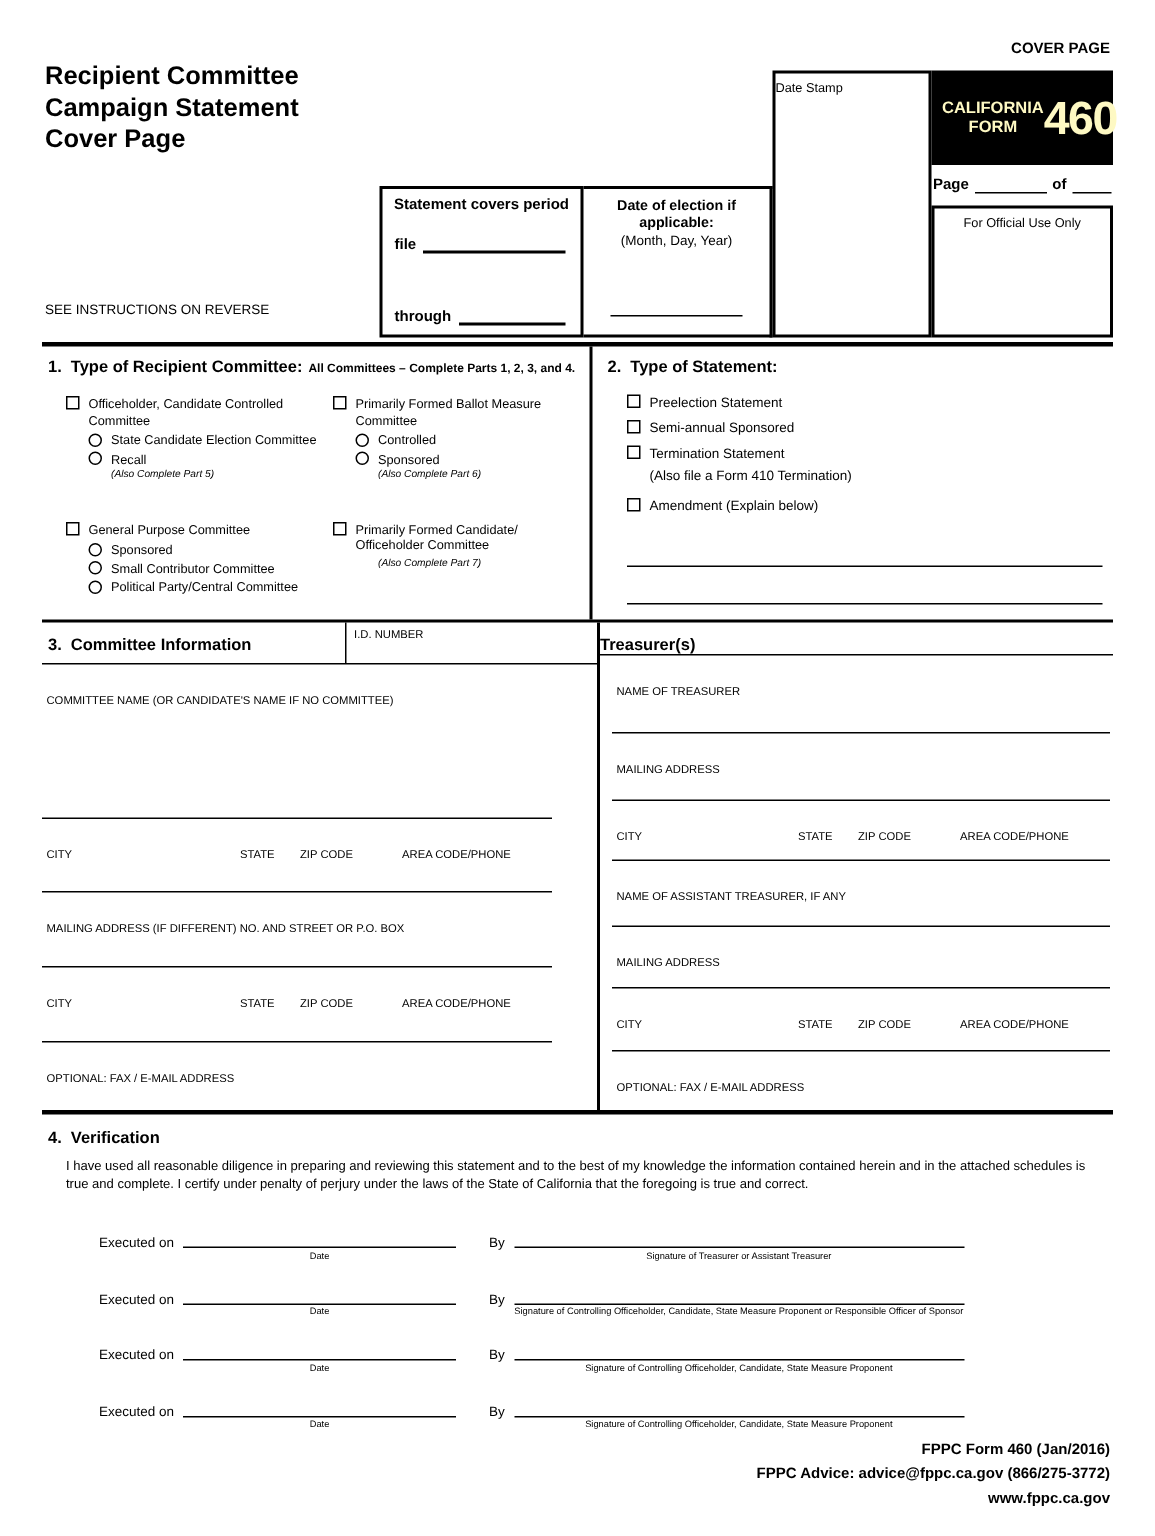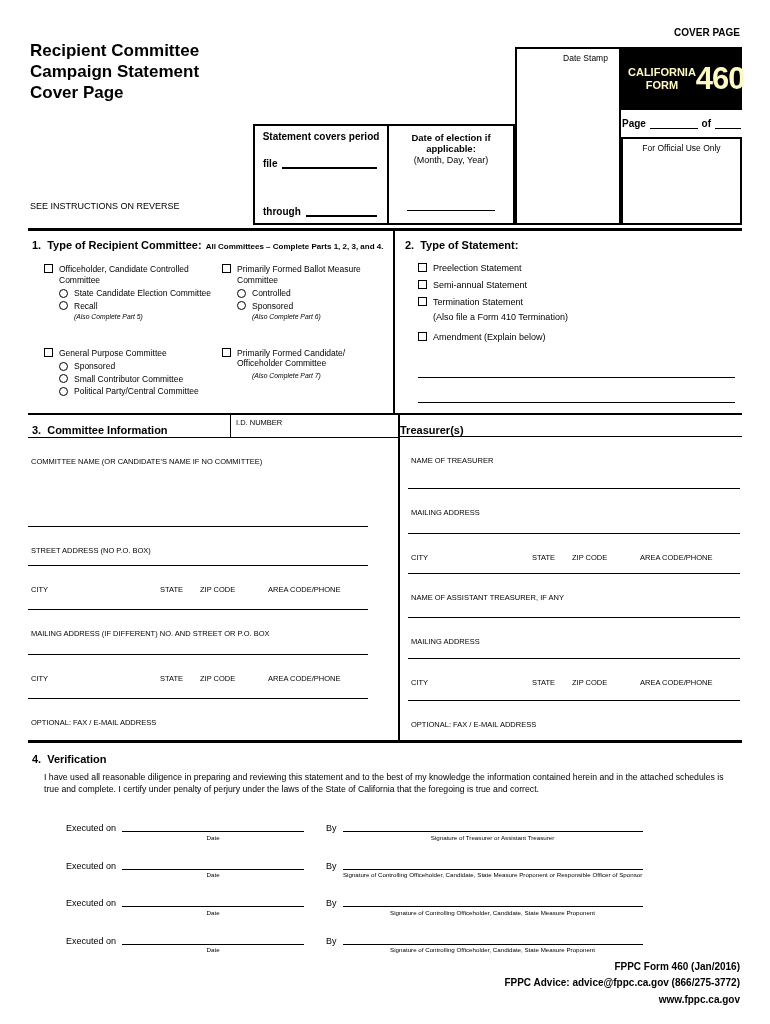--- a/index.html
+++ b/index.html
@@ -21,21 +21,21 @@
   .period-row .wline { flex:1; border-bottom:2px solid #000; height:11px; margin-left:5px; }
   .row-from { top:32px; }
   .row-through { top:80px; }
 
   .election-box { position:absolute; left:389px; top:124px; width:126px; height:101px; border:2px solid #000; border-left:none; text-align:center; }
   .election-title { font-size:9.5px; font-weight:bold; margin-top:6px; padding:0 5px; }
   .election-sub { font-size:9px; margin-top:1px; }
   .election-line { position:absolute; bottom:12px; left:18px; right:18px; border-bottom:1.5px solid #000; height:1px; }
 
   .datestamp-box { position:absolute; left:515px; top:47px; width:106px; height:178px; border:2px solid #000; }
-  .datestamp-label { font-size:8.5px; text-align:center; margin-top:4px;padding-left:35px; }
+  .datestamp-label { font-size:8.5px; text-align:left; margin-top:4px; }
 
   .right-col { position:absolute; left:621px; top:47px; width:121px; }
   .form-badge { height:63px; background:#000; color:#fef9c3; display:flex; align-items:center; justify-content:space-between; padding:0 7px; }
   .badge-words { font-size:11px; font-weight:bold; line-height:13px; text-align:center; }
   .badge-number { font-size:31px; font-weight:bold; letter-spacing:-1px; }
   .pageof-row { height:27px; display:flex; align-items:center; font-size:10px; font-weight:bold; padding:0 1px; }
   .pageof-row .wline { border-bottom:1.5px solid #000; height:10px; }
   .line-page { flex:1; margin:0 4px; }
   .line-of { width:26px; margin-left:4px; }
   .official-box { height:88px; border:2px solid #000; text-align:center; }
@@ -233,21 +233,21 @@
         <span class="sec-num">2.</span><span>Type of Statement:</span>
       </div>
       <div class="s2-cols">
         <div class="s2-colA">
           <div class="chk-item">
             <span class="cbox"></span>
             <span>Preelection Statement</span>
           </div>
           <div class="chk-item">
             <span class="cbox"></span>
-            <span>Semi-annual Statement</span>
+            <span>Semi-annual Sponsored</span>
           </div>
           <div class="chk-item">
             <span class="cbox"></span>
             <span>Termination Statement</span>
           </div>
           <div class="term-note">(Also file a Form 410 Termination)</div>
           <div class="chk-item amend-gap">
             <span class="cbox"></span>
             <span>Amendment (Explain below)</span>
           </div>
@@ -265,23 +265,20 @@
       <div class="band">
         <div class="band-title">
           <span class="sec-num">3.</span><span>Committee Information</span>
         </div>
         <div class="id-cell">
           <span>I.D. NUMBER</span>
         </div>
       </div>
       <div class="fld h104">
         <span>COMMITTEE NAME (OR CANDIDATE'S NAME IF NO COMMITTEE)</span>
-      </div>
-      <div class="fld h32">
-        <span>STREET ADDRESS (NO P.O. BOX)</span>
       </div>
       <div class="fld h40">
         <div class="lblrow">
           <span class="lr-city">CITY</span>
           <span class="lr-state">STATE</span>
           <span class="lr-zip">ZIP CODE</span>
           <span class="lr-phone">AREA CODE/PHONE</span>
         </div>
       </div>
       <div class="fld h40">

